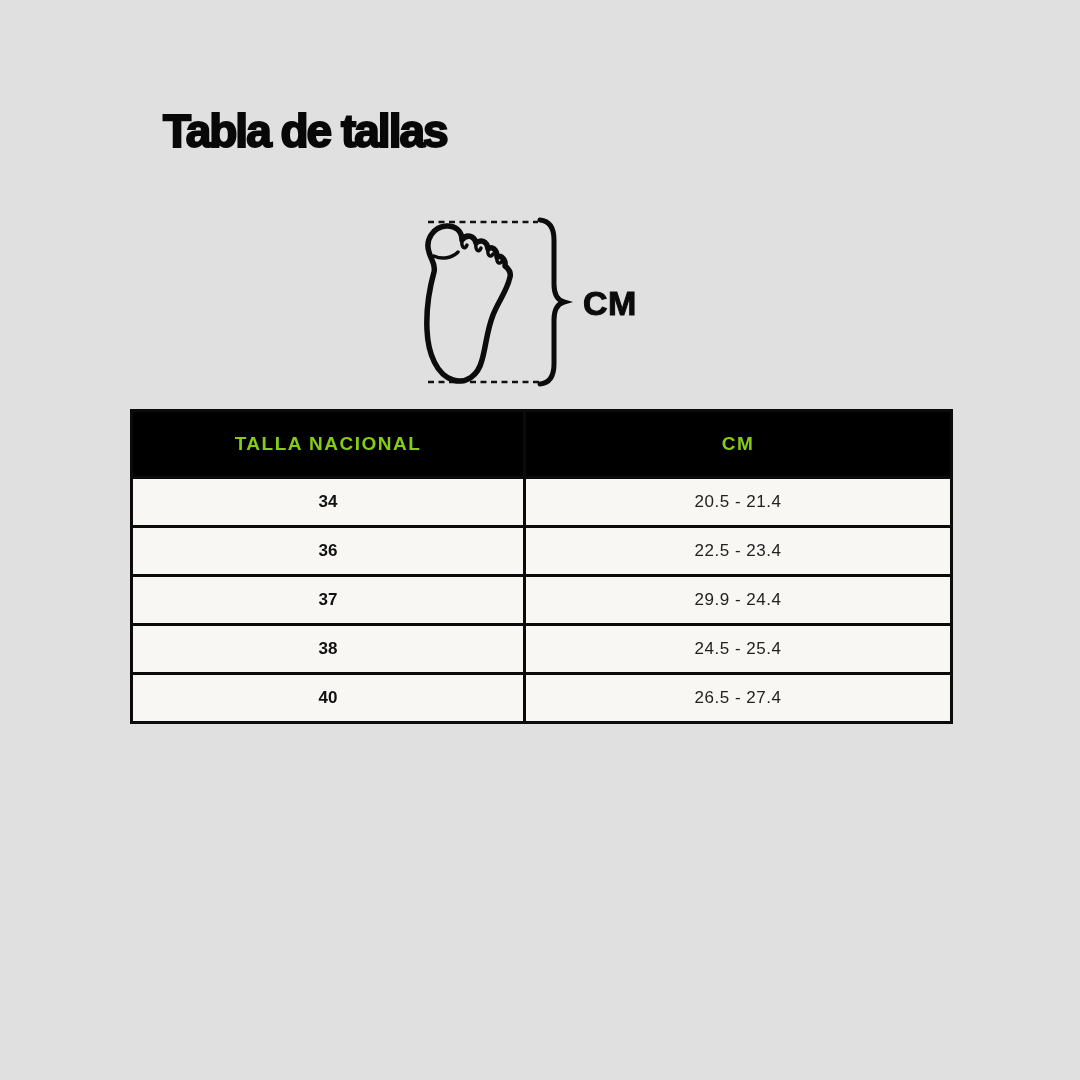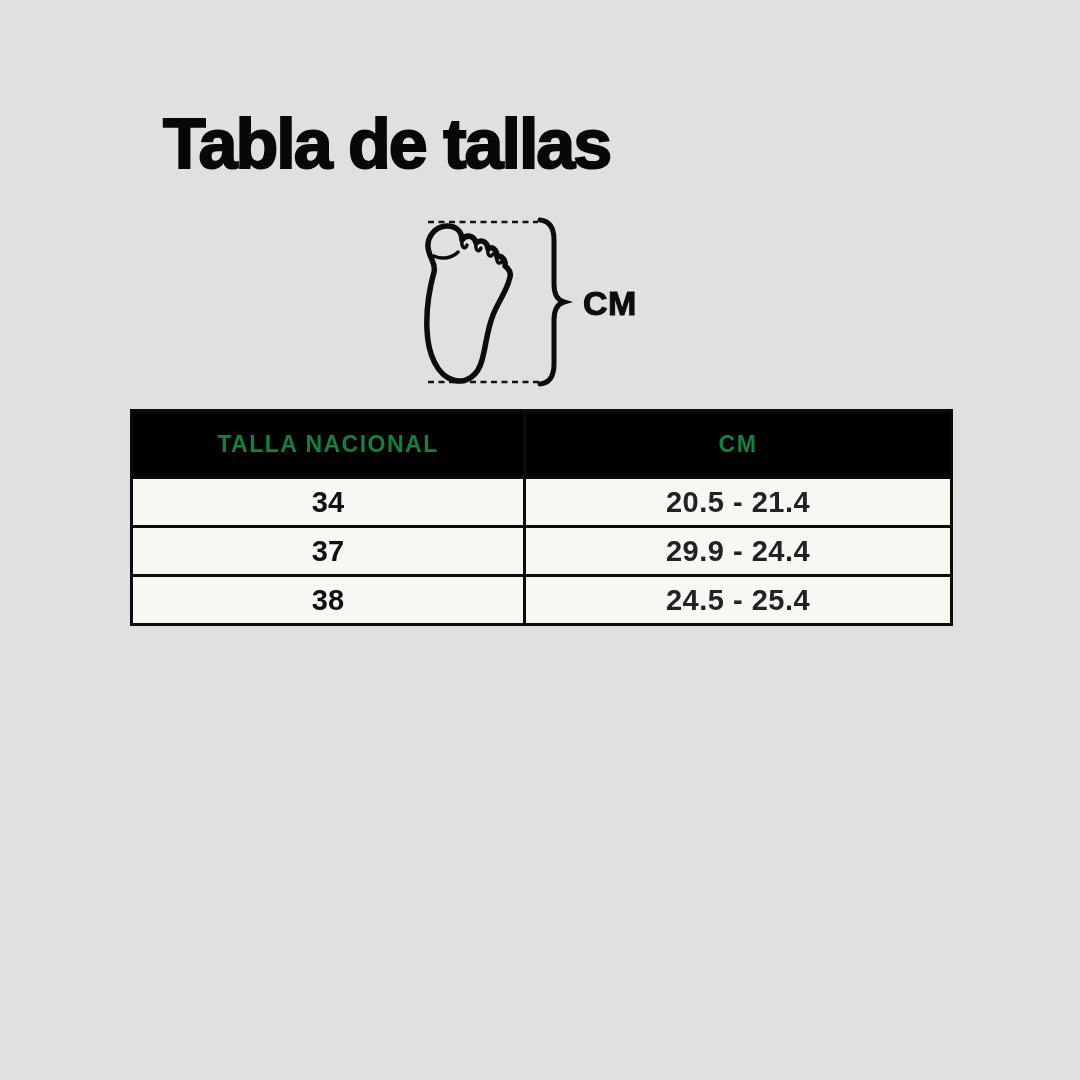--- a/index.html
+++ b/index.html
@@ -11,21 +11,21 @@
   .canvas {
     position: relative;
     width: 1080px; height: 1080px;
     background: #e0e0e0;
     overflow: hidden;
   }
   .title {
     position: absolute;
     left: 163px; top: 104px;
     margin: 0;
-    font-size: 70px;
+    font-size: 46px;
     font-weight: 800;
     letter-spacing: -2px;
     color: #080808;
     -webkit-text-stroke: 2px #080808;
     white-space: nowrap;
   }
   .illustration {
     position: absolute;
     left: 400px; top: 202px;
     width: 260px; height: 195px;
@@ -50,37 +50,37 @@
   table.size-table col.c1 { width: 393px; }
   table.size-table col.c2 { width: 427px; }
   table.size-table th, table.size-table td {
     border: 3px solid #0b0b0b;
     text-align: center;
     vertical-align: middle;
     padding: 0;
   }
   table.size-table th {
     background: #000000;
-    color: #15803d;
+    color: #84cc16;
     height: 64px;
-    font-size: 23px;
+    font-size: 19px;
     font-weight: 700;
     letter-spacing: 1.5px;
   }
   table.size-table td {
     background: #f8f7f4;
     height: 46px;
-    font-size: 29px;
+    font-size: 17px;
   }
   table.size-table td.size-cell {
     font-weight: 700;
     color: #111111;
   }
   table.size-table td.range-cell {
-    font-weight: 700;
+    font-weight: 400;
     color: #222222;
     letter-spacing: 0.5px;
     text-align: center;
   }
 </style>
 </head>
 <body>
 
 <div class="canvas">
 
@@ -137,23 +137,31 @@
         <th>TALLA NACIONAL</th>
         <th>CM</th>
       </tr>
     </thead>
     <tbody>
       <tr>
         <td class="size-cell">34</td>
         <td class="range-cell">20.5 - 21.4</td>
       </tr>
       <tr>
+        <td class="size-cell">36</td>
+        <td class="range-cell">22.5 - 23.4</td>
+      </tr>
+      <tr>
         <td class="size-cell">37</td>
         <td class="range-cell">29.9 - 24.4</td>
       </tr>
       <tr>
         <td class="size-cell">38</td>
         <td class="range-cell">24.5 - 25.4</td>
       </tr>
+      <tr>
+        <td class="size-cell">40</td>
+        <td class="range-cell">26.5 - 27.4</td>
+      </tr>
     </tbody>
   </table>
 
 </div>
 
 </body></html>

